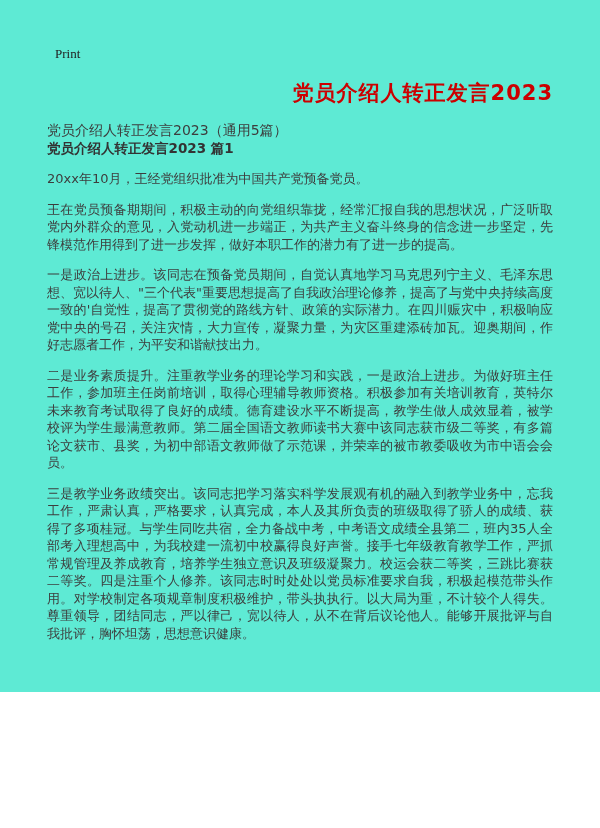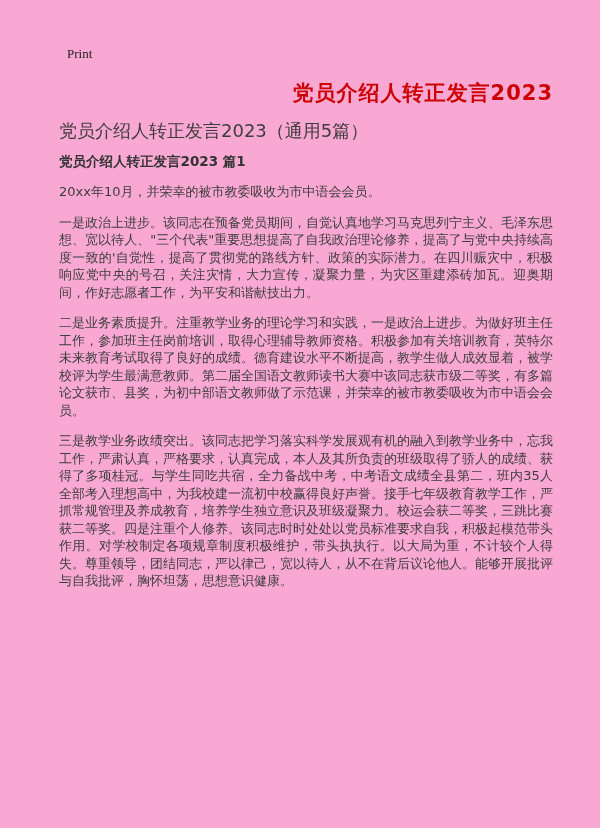--- a/index.html
+++ b/index.html
@@ -8,24 +8,23 @@
     background: #ffffff;
   }
   body {
     width: 600px;
     height: 828px;
     overflow: hidden;
     font-family: "DejaVu Sans", sans-serif;
   }
   .page {
     width: 600px;
-    height: 828px;
-    background: #f9a8d4;
+    height: 692px;
+    background: #5eead4;
     box-sizing: border-box;
-    padding-left: 12px;
   }
   .print-link {
     margin: 46px 0 0 55px;
     font-family: "Liberation Serif", serif;
     font-size: 13px;
     color: #222222;
     display: inline-block;
   }
   .doc-title {
     margin: 17px 47px 0 47px;
@@ -35,26 +34,25 @@
     color: #cc0000;
     letter-spacing: 1px;
     line-height: 28px;
   }
   .content {
     margin: 0 47px;
     color: #3d3d3d;
   }
   .doc-subtitle {
     margin-top: 15px;
-    font-size: 18px;
+    font-size: 14px;
     line-height: 17px;
     color: #3d3d3d;
   }
   .section-heading {
-    margin-top: 13px;
     font-size: 13.5px;
     font-weight: bold;
     line-height: 18px;
     color: #333333;
   }
   .content p {
     margin: 13px 0 0 0;
     font-size: 13px;
     line-height: 17.5px;
     text-align: justify;
@@ -70,19 +68,20 @@
   <span class="print-link">Print</span>
 
   <h1 class="doc-title">党员介绍人转正发言2023</h1>
 
   <div class="content">
 
     <div class="doc-subtitle">党员介绍人转正发言2023（通用5篇）</div>
 
     <div class="section-heading">党员介绍人转正发言2023 篇1</div>
 
-    <p>20xx年10月，并荣幸的被市教委吸收为市中语会会员。</p>
+    <p>20xx年10月，王经党组织批准为中国共产党预备党员。</p>
+    <p>王在党员预备期期间，积极主动的向党组织靠拢，经常汇报自我的思想状况，广泛听取党内外群众的意见，入党动机进一步端正，为共产主义奋斗终身的信念进一步坚定，先锋模范作用得到了进一步发挥，做好本职工作的潜力有了进一步的提高。</p>
     <p>一是政治上进步。该同志在预备党员期间，自觉认真地学习马克思列宁主义、毛泽东思想、宽以待人、"三个代表"重要思想提高了自我政治理论修养，提高了与党中央持续高度一致的'自觉性，提高了贯彻党的路线方针、政策的实际潜力。在四川赈灾中，积极响应党中央的号召，关注灾情，大力宣传，凝聚力量，为灾区重建添砖加瓦。迎奥期间，作好志愿者工作，为平安和谐献技出力。</p>
     <p>二是业务素质提升。注重教学业务的理论学习和实践，一是政治上进步。为做好班主任工作，参加班主任岗前培训，取得心理辅导教师资格。积极参加有关培训教育，英特尔未来教育考试取得了良好的成绩。德育建设水平不断提高，教学生做人成效显着，被学校评为学生最满意教师。第二届全国语文教师读书大赛中该同志获市级二等奖，有多篇论文获市、县奖，为初中部语文教师做了示范课，并荣幸的被市教委吸收为市中语会会员。</p>
     <p>三是教学业务政绩突出。该同志把学习落实科学发展观有机的融入到教学业务中，忘我工作，严肃认真，严格要求，认真完成，本人及其所负责的班级取得了骄人的成绩、获得了多项桂冠。与学生同吃共宿，全力备战中考，中考语文成绩全县第二，班内35人全部考入理想高中，为我校建一流初中校赢得良好声誉。接手七年级教育教学工作，严抓常规管理及养成教育，培养学生独立意识及班级凝聚力。校运会获二等奖，三跳比赛获二等奖。四是注重个人修养。该同志时时处处以党员标准要求自我，积极起模范带头作用。对学校制定各项规章制度积极维护，带头执执行。以大局为重，不计较个人得失。尊重领导，团结同志，严以律己，宽以待人，从不在背后议论他人。能够开展批评与自我批评，胸怀坦荡，思想意识健康。</p>
 
   </div>
 </div>
 
 </body></html>

